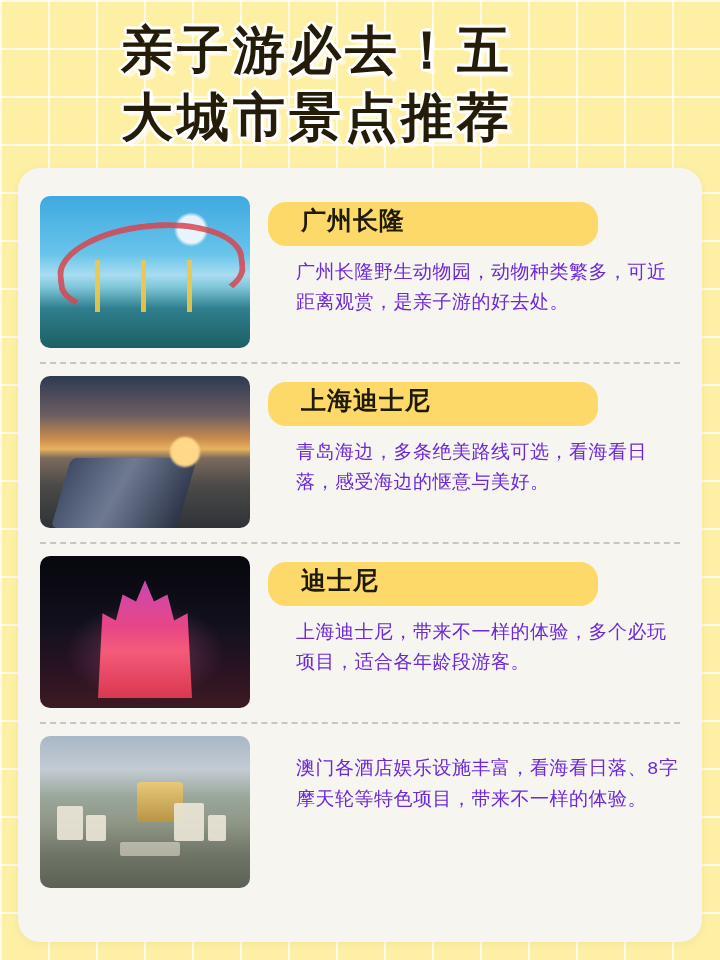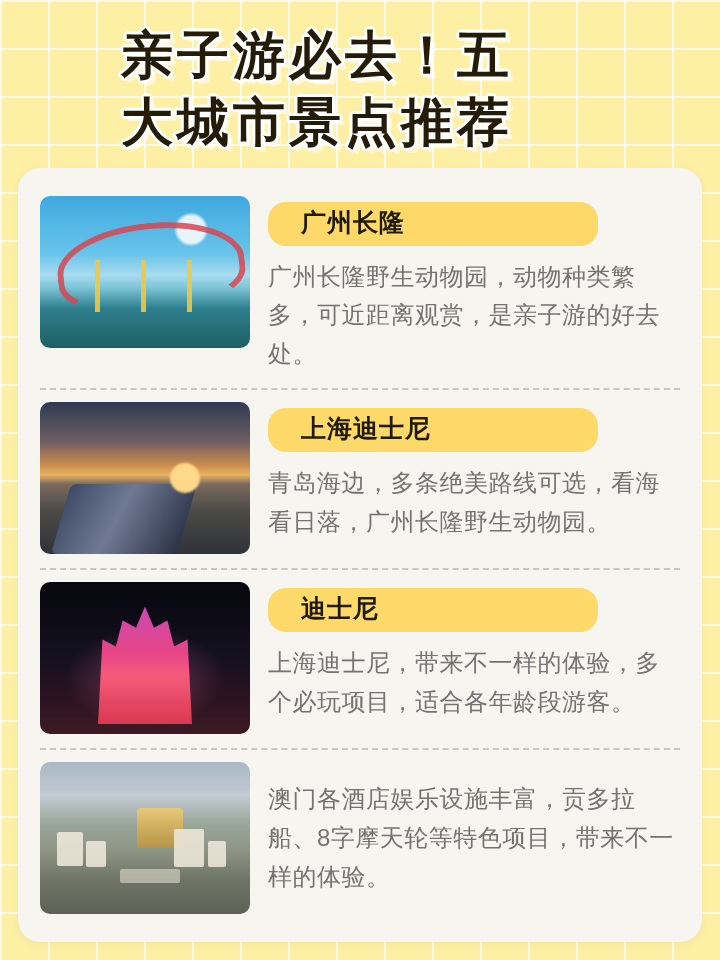--- a/index.html
+++ b/index.html
@@ -23,20 +23,21 @@
       linear-gradient(to bottom, rgba(255,255,255,0.75) 2px, transparent 2px);
     background-size: 48px 48px;
     z-index: 0;
   }
   .page {
     position: relative;
     z-index: 1;
     width: 634px;
     height: 960px;
     box-sizing: border-box;
+    font-family: Liberation Mono, monospace;
   }
   .title-block {
     padding: 22px 40px 12px 40px;
     text-align: center;
   }
   .title-line {
     font-size: 52px;
     font-weight: bold;
     letter-spacing: 4px;
     color: #241c08;
@@ -189,24 +190,25 @@
   }
   .heading {
     font-size: 25px;
     font-weight: bold;
     color: #1f1a06;
     letter-spacing: 1px;
     line-height: 1.1;
   }
   .desc {
     margin-top: 12px;
-    font-size: 24px;
+    font-size: 19px;
     line-height: 1.62;
-    color: #737373;
+    color: #6d28d9;
     letter-spacing: 0.5px;
+    margin-left: 28px;
   }
 </style>
 </head>
 <body>
 
 <div class="bg-grid"></div>
 
 <div class="page">
 
   <div class="title-block">
@@ -237,21 +239,21 @@
     <div class="item">
       <div class="thumb">
         <div class="thumb-inner t2">
           <div class="rail"></div>
         </div>
       </div>
       <div class="body">
         <div class="heading-wrap">
           <div class="heading">上海迪士尼</div>
         </div>
-        <div class="desc">青岛海边，多条绝美路线可选，看海看日落，广州长隆野生动物园。</div>
+        <div class="desc">青岛海边，多条绝美路线可选，看海看日落，感受海边的惬意与美好。</div>
       </div>
     </div>
 
     <hr class="divider">
 
     <div class="item">
       <div class="thumb">
         <div class="thumb-inner t3">
           <div class="glow"></div>
           <div class="castle"></div>
@@ -272,18 +274,18 @@
         <div class="thumb-inner t4">
           <div class="gold"></div>
           <div class="bld" style="left:8%;top:46%;width:26px;height:34px;"></div>
           <div class="bld" style="left:22%;top:52%;width:20px;height:26px;"></div>
           <div class="bld" style="left:64%;top:44%;width:30px;height:38px;"></div>
           <div class="bld" style="left:80%;top:52%;width:18px;height:26px;"></div>
           <div class="bld" style="left:38%;top:70%;width:60px;height:14px;opacity:.6;"></div>
         </div>
       </div>
       <div class="body">
-        <div class="desc">澳门各酒店娱乐设施丰富，贡多拉船、8字摩天轮等特色项目，带来不一样的体验。</div>
+        <div class="desc">澳门各酒店娱乐设施丰富，看海看日落、8字摩天轮等特色项目，带来不一样的体验。</div>
       </div>
     </div>
 
   </div>
 </div>
 
 </body></html>

